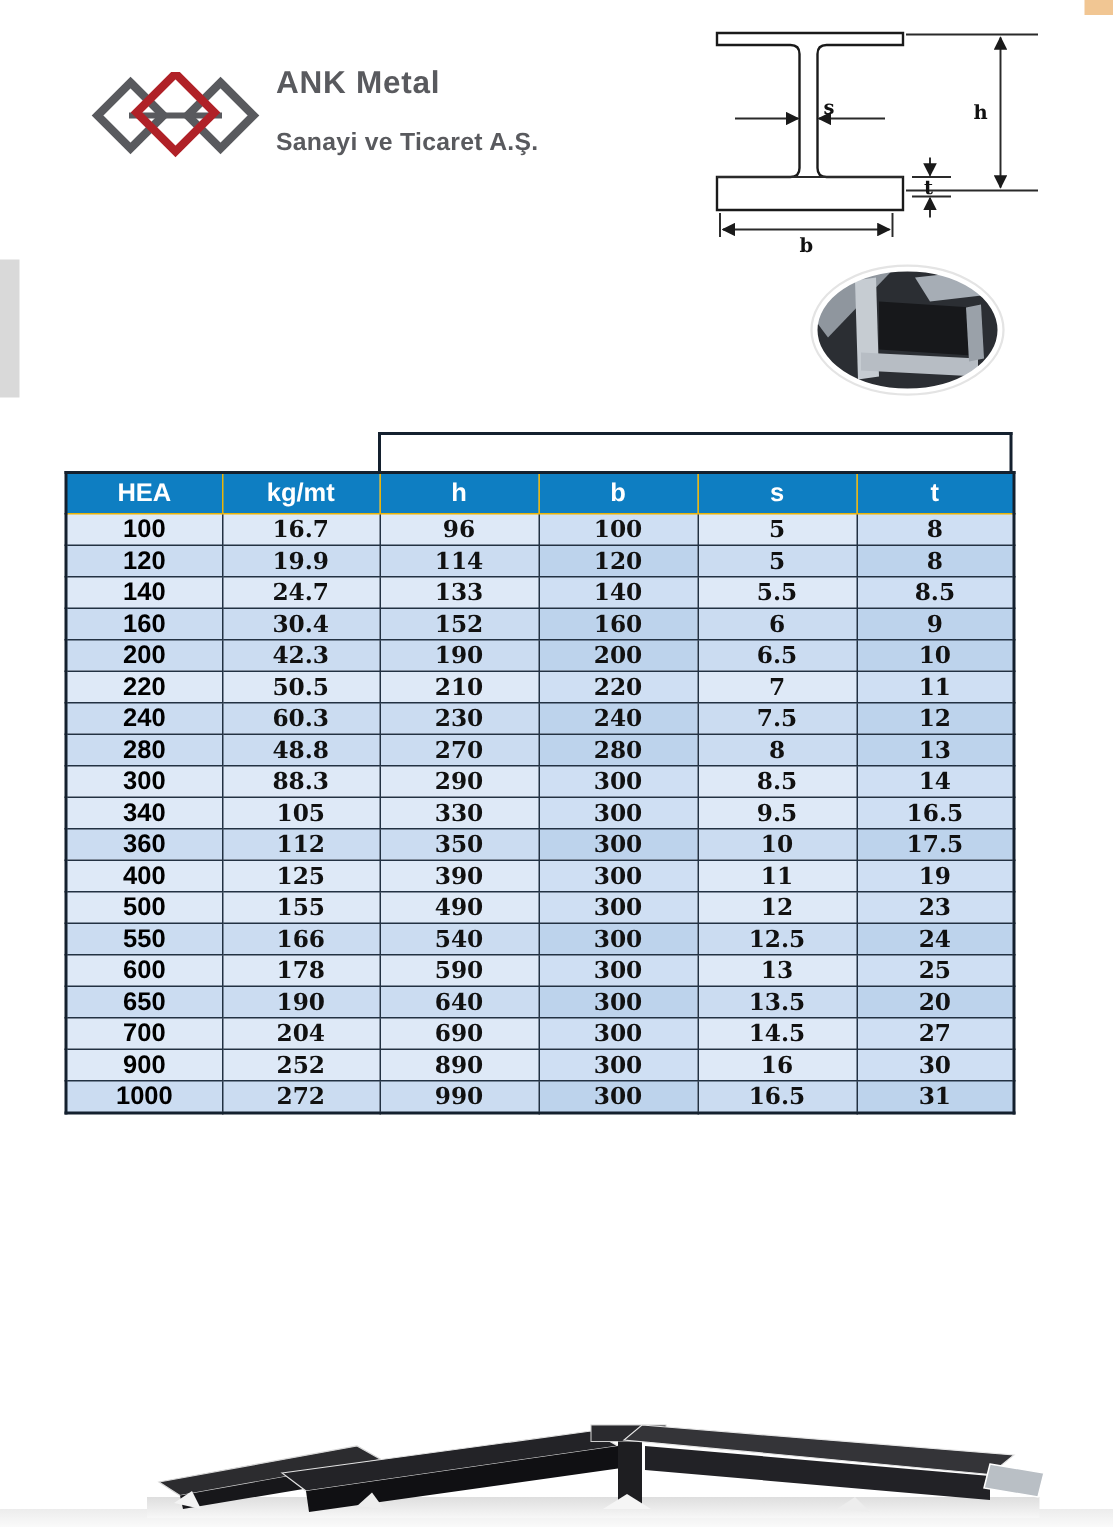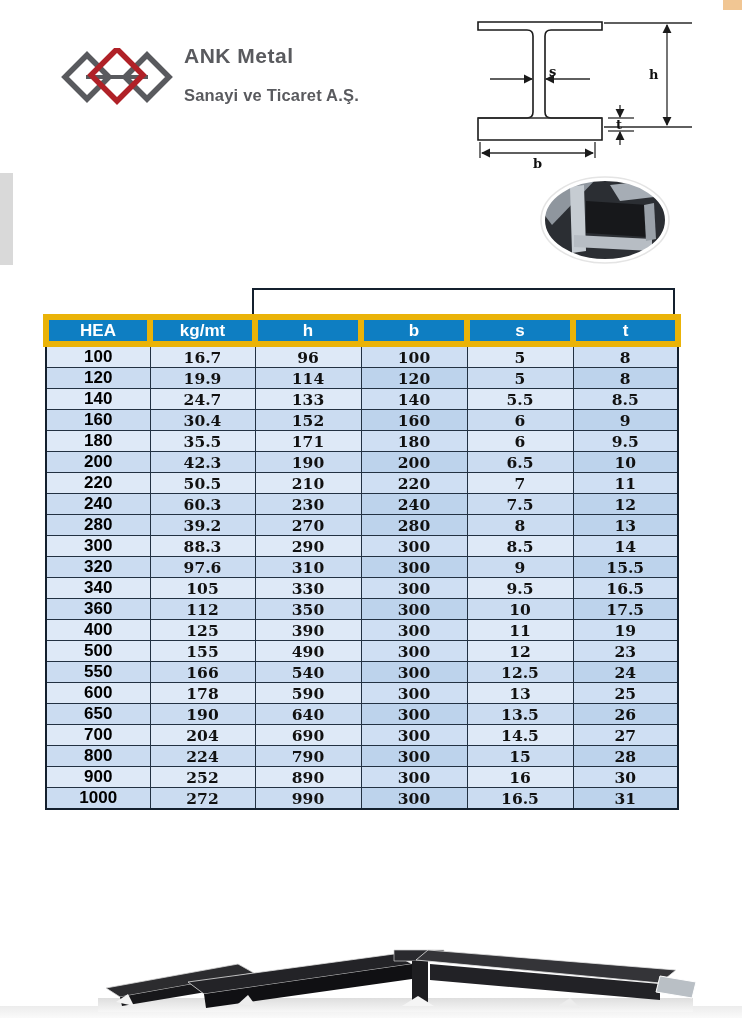--- a/index.html
+++ b/index.html
@@ -37,21 +37,21 @@
   .group-header { position:absolute; left:209px; top:0; width:423px; height:26px;
     background:#ffffff; border:2px solid #14202e; border-bottom:none;
     box-sizing:border-box; display:flex; align-items:center; justify-content:center; }
   .group-header span { font-size:17px; font-weight:bold; letter-spacing:1.5px; color:#0b0b0b;margin-top:40px; }
   table.hea { position:absolute; left:0; top:26px; border-collapse:collapse;
     table-layout:fixed; width:632px; border:2px solid #14202e; }
   table.hea tr { height:21px; }
   table.hea thead tr { height:27px; }
   table.hea th {
     background:var(--header-bg,#0e7ec2); color:#ffffff; font-size:17px; font-weight:bold;
-    border:6px solid #eab308; padding:0; text-align:center; }
+    border:1px solid #eab308; padding:0; text-align:center; }
   table.hea td {
     border:1px solid #223142; padding:0; text-align:center;
     font-family:"DejaVu Serif", serif; font-weight:bold; font-size:15.5px; color:#111; }
   table.hea td.first { font-family:"Liberation Sans", sans-serif; font-size:17px; color:#000; }
   tr.light td { background:var(--row-light,#dee9f7); }
   tr.light td.tint { background:var(--row-light-tint,#cfdff3); }
   tr.dark td { background:var(--row-dark,#cbdcf1); }
   tr.dark td.tint { background:var(--row-dark-tint,#bdd3ec); }
 
   
@@ -178,28 +178,20 @@
             <td class="tint">8.5</td>
           </tr>
           <tr class="dark">
             <td class="first">160</td>
             <td>30.4</td>
             <td>152</td>
             <td class="tint">160</td>
             <td>6</td>
             <td class="tint">9</td>
           </tr>
-          <tr class="light">
-            <td class="first">180</td>
-            <td>35.5</td>
-            <td>171</td>
-            <td class="tint">180</td>
-            <td>6</td>
-            <td class="tint">9.5</td>
-          </tr>
           <tr class="dark">
             <td class="first">200</td>
             <td>42.3</td>
             <td>190</td>
             <td class="tint">200</td>
             <td>6.5</td>
             <td class="tint">10</td>
           </tr>
           <tr class="light">
             <td class="first">220</td>
@@ -212,42 +204,34 @@
           <tr class="dark">
             <td class="first">240</td>
             <td>60.3</td>
             <td>230</td>
             <td class="tint">240</td>
             <td>7.5</td>
             <td class="tint">12</td>
           </tr>
           <tr class="dark">
             <td class="first">280</td>
-            <td>39.2</td>
+            <td>48.8</td>
             <td>270</td>
             <td class="tint">280</td>
             <td>8</td>
             <td class="tint">13</td>
           </tr>
           <tr class="light">
             <td class="first">300</td>
             <td>88.3</td>
             <td>290</td>
             <td class="tint">300</td>
             <td>8.5</td>
             <td class="tint">14</td>
           </tr>
-          <tr class="dark">
-            <td class="first">320</td>
-            <td>97.6</td>
-            <td>310</td>
-            <td class="tint">300</td>
-            <td>9</td>
-            <td class="tint">15.5</td>
-          </tr>
           <tr class="light">
             <td class="first">340</td>
             <td>105</td>
             <td>330</td>
             <td class="tint">300</td>
             <td>9.5</td>
             <td class="tint">16.5</td>
           </tr>
           <tr class="dark">
             <td class="first">360</td>
@@ -288,37 +272,29 @@
             <td class="tint">300</td>
             <td>13</td>
             <td class="tint">25</td>
           </tr>
           <tr class="dark">
             <td class="first">650</td>
             <td>190</td>
             <td>640</td>
             <td class="tint">300</td>
             <td>13.5</td>
-            <td class="tint">26</td>
+            <td class="tint">20</td>
           </tr>
           <tr class="light">
             <td class="first">700</td>
             <td>204</td>
             <td>690</td>
             <td class="tint">300</td>
             <td>14.5</td>
             <td class="tint">27</td>
-          </tr>
-          <tr class="dark">
-            <td class="first">800</td>
-            <td>224</td>
-            <td>790</td>
-            <td class="tint">300</td>
-            <td>15</td>
-            <td class="tint">28</td>
           </tr>
           <tr class="light">
             <td class="first">900</td>
             <td>252</td>
             <td>890</td>
             <td class="tint">300</td>
             <td>16</td>
             <td class="tint">30</td>
           </tr>
           <tr class="dark">

